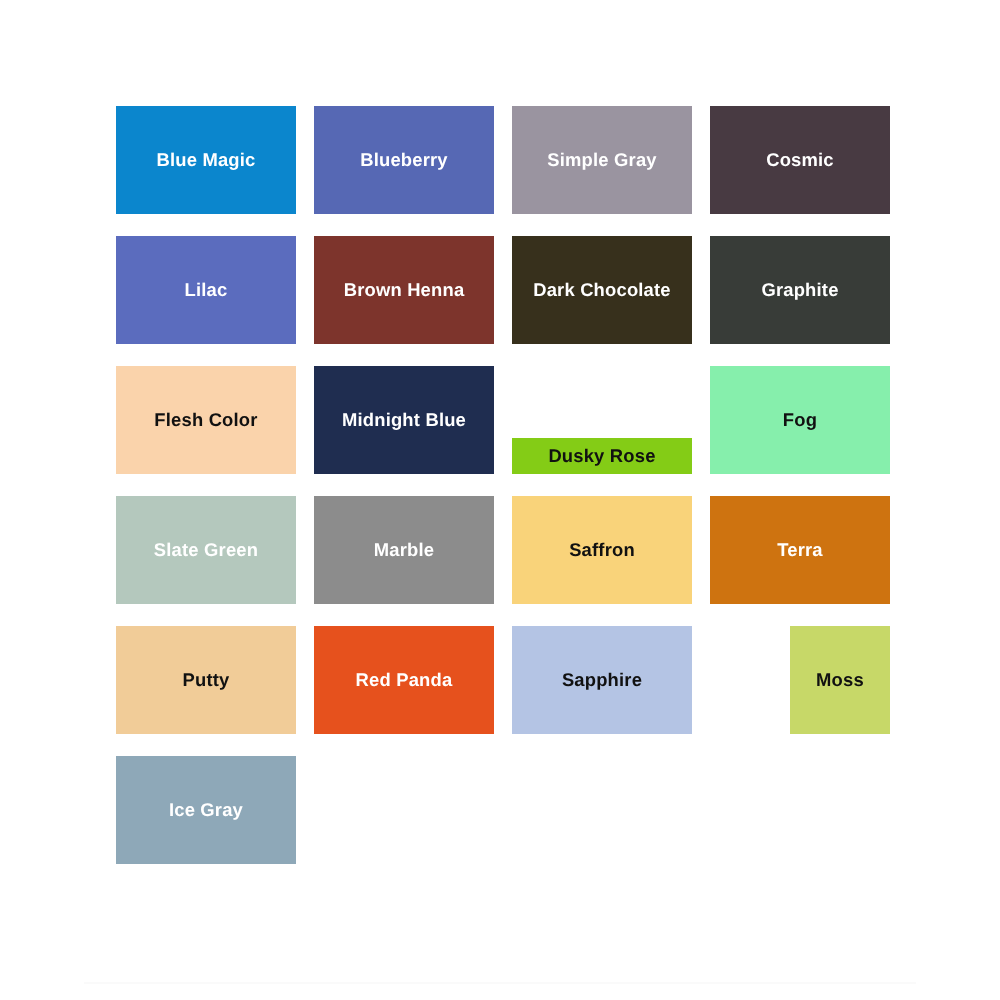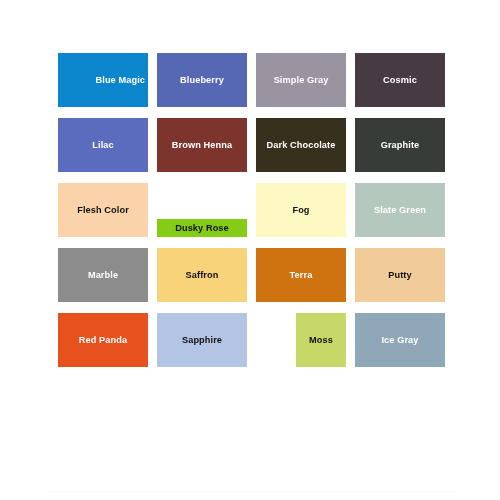--- a/index.html
+++ b/index.html
@@ -57,21 +57,21 @@
     width: 416px;
     height: 1px;
     background: #fafafa;
   }
 </style>
 </head>
 <body>
 
 <div id="palette-page">
   <div id="swatch-grid">
-      <div class="swatch" style="background: rgb(11, 134, 205); justify-content: flex-end;">
+      <div class="swatch" style="background: rgb(11, 134, 205);">
         <span class="swatch-label" style="color: rgb(255, 255, 255);">Blue Magic</span>
       </div>
       <div class="swatch" style="background: rgb(86, 104, 180);">
         <span class="swatch-label" style="color: rgb(255, 255, 255);">Blueberry</span>
       </div>
       <div class="swatch" style="background: rgb(154, 148, 160);">
         <span class="swatch-label" style="color: rgb(255, 255, 255);">Simple Gray</span>
       </div>
       <div class="swatch" style="background: rgb(72, 58, 66);">
         <span class="swatch-label" style="color: rgb(255, 255, 255);">Cosmic</span>
@@ -84,24 +84,27 @@
       </div>
       <div class="swatch" style="background: rgb(55, 48, 28);">
         <span class="swatch-label" style="color: rgb(255, 255, 255);">Dark Chocolate</span>
       </div>
       <div class="swatch" style="background: rgb(56, 60, 56);">
         <span class="swatch-label" style="color: rgb(255, 255, 255);">Graphite</span>
       </div>
       <div class="swatch" style="background: rgb(250, 211, 171);">
         <span class="swatch-label" style="color: rgb(17, 17, 17);">Flesh Color</span>
       </div>
+      <div class="swatch" style="background: rgb(31, 45, 80);">
+        <span class="swatch-label" style="color: rgb(255, 255, 255);">Midnight Blue</span>
+      </div>
       <div class="swatch" style="background: #84cc16; margin-top: 36px;">
         <span class="swatch-label" style="color: rgb(17, 17, 17);">Dusky Rose</span>
       </div>
-      <div class="swatch" style="background: #fef9c3;">
+      <div class="swatch" style="background: #86efac;">
         <span class="swatch-label" style="color: rgb(17, 17, 17);">Fog</span>
       </div>
       <div class="swatch" style="background: rgb(180, 200, 189);">
         <span class="swatch-label" style="color: rgb(255, 255, 255);">Slate Green</span>
       </div>
       <div class="swatch" style="background: rgb(140, 140, 140);">
         <span class="swatch-label" style="color: rgb(255, 255, 255);">Marble</span>
       </div>
       <div class="swatch" style="background: rgb(249, 211, 122);">
         <span class="swatch-label" style="color: rgb(17, 17, 17);">Saffron</span>

